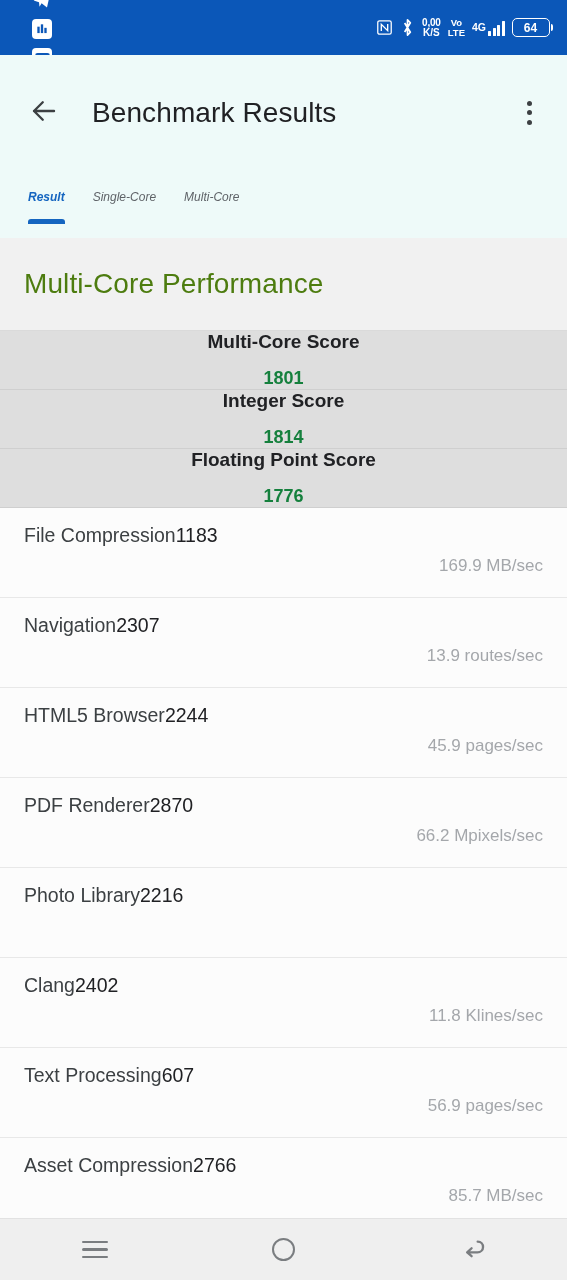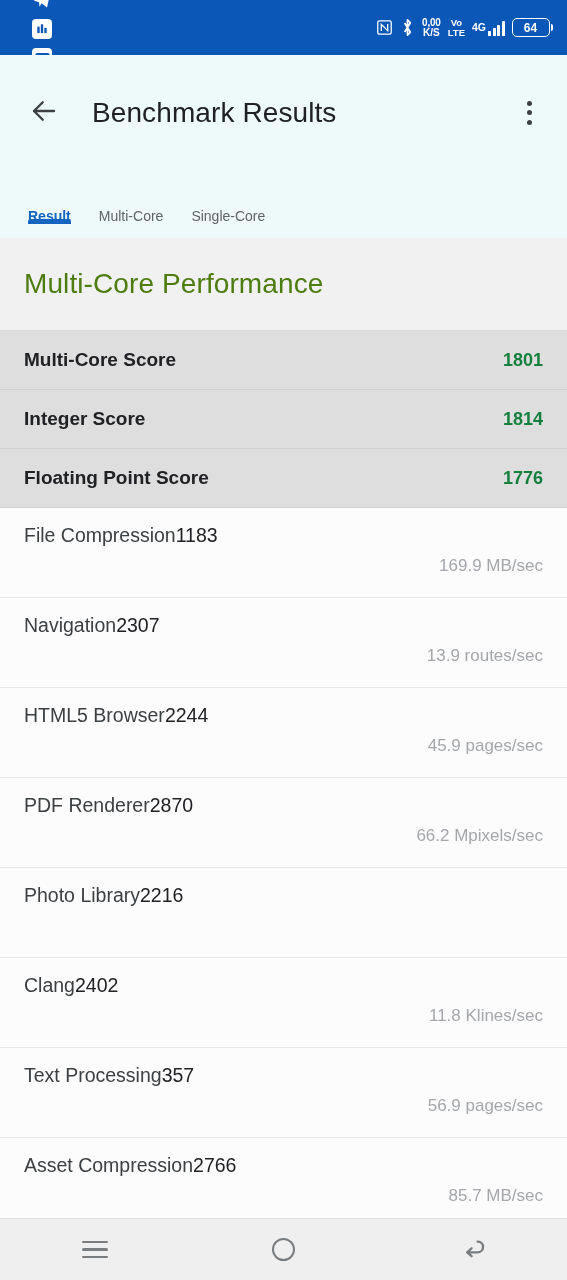--- a/index.html
+++ b/index.html
@@ -44,39 +44,39 @@
     background:#eefaf9; flex:0 0 auto; height:115px;
     display:flex; align-items:center; padding:0 18px 0 24px;
   }
   .back-btn { width:40px; height:40px; display:flex; align-items:center; justify-content:center; flex:0 0 auto; }
   .title { font-size:28px; color:#202124; margin-left:28px; flex:1 1 auto; font-weight:400; letter-spacing:.1px;}
   .kebab { width:40px; height:40px; display:flex; flex-direction:column; align-items:center; justify-content:center; gap:4.5px; flex:0 0 auto;}
   .kebab span { width:5px; height:5px; border-radius:50%; background:#3c4043; display:block;}
 
   
   .tabs { background:#eefaf9; flex:0 0 auto; height:68px; display:flex; align-items:flex-start; padding-left:24px; position:relative;}
-  .tab { height:54px; display:flex; align-items:flex-end; font-size:14px; color:#5f6368; padding:0 14px; position:relative; }
+  .tab { height:54px; display:flex; align-items:center; font-size:12px; color:#5f6368; padding:0 14px; position:relative;font-style:italic; }
   .tab:first-child { padding-left:4px; }
   .tab.active { color:#1565c0; font-weight:700; }
   .tab.active .tab-underline {
     position:absolute; left:4px; right:14px; bottom:0px; height:5px;
     background:#1565c0; border-radius:3px 3px 0 0;
   }
 
   
   .content { flex:1 1 auto; overflow:hidden; background:#fff; position:relative; }
   .section-head {
     background:#f1f1f1; height:93px; display:flex; align-items:center;
     padding:0 24px; border-bottom:1px solid #dadada;
   }
   .section-head h2 { font-size:28px; color:#4d7c0f; font-weight:400; letter-spacing:.1px;}
 
   .sum-row {
     background:#dedede; height:59px; display:flex; align-items:center; justify-content:space-between;
-    padding:0 24px; border-bottom:1px solid #cfcfcf;
+    padding:0 24px; border-bottom:1px solid #cfcfcf;flex-direction:column;
   }
   .sum-row .lbl { font-size:19px; font-weight:700; color:#202124; }
   .sum-row .val { font-size:18px; font-weight:700; color:#15803d; }
 
   .det-row {
     height:90px; background:#fcfcfc; border-bottom:1px solid #e8e8e8;
     padding: 16px 24px 0 24px; display:flex; flex-direction:column; justify-content:flex-start;
   }
   .det-top { display:flex; align-items:baseline; }
   .det-name { font-size:19.5px; color:#3c4043; font-weight:400;}
@@ -178,24 +178,24 @@
       <span></span>
     </div>
   </div>
 
   <div class="tabs">
     <div class="tab active">
       <span>Result</span>
       <span class="tab-underline"></span>
     </div>
     <div class="tab">
+      <span>Single-Core</span>
+    </div>
+    <div class="tab">
       <span>Multi-Core</span>
-    </div>
-    <div class="tab">
-      <span>Single-Core</span>
     </div>
   </div>
 
   <div class="content">
 
     <div class="section-head">
       <h2>Multi-Core Performance</h2>
     </div>
 
     <div class="sum-row">
@@ -248,21 +248,21 @@
     <div class="det-row">
       <div class="det-top">
         <span class="det-name">Clang</span>
         <span class="det-score">2402</span>
       </div>
       <div class="det-sub">11.8 Klines/sec</div>
     </div>
     <div class="det-row">
       <div class="det-top">
         <span class="det-name">Text Processing</span>
-        <span class="det-score">357</span>
+        <span class="det-score">607</span>
       </div>
       <div class="det-sub">56.9 pages/sec</div>
     </div>
     <div class="det-row">
       <div class="det-top">
         <span class="det-name">Asset Compression</span>
         <span class="det-score">2766</span>
       </div>
       <div class="det-sub">85.7 MB/sec</div>
     </div>

